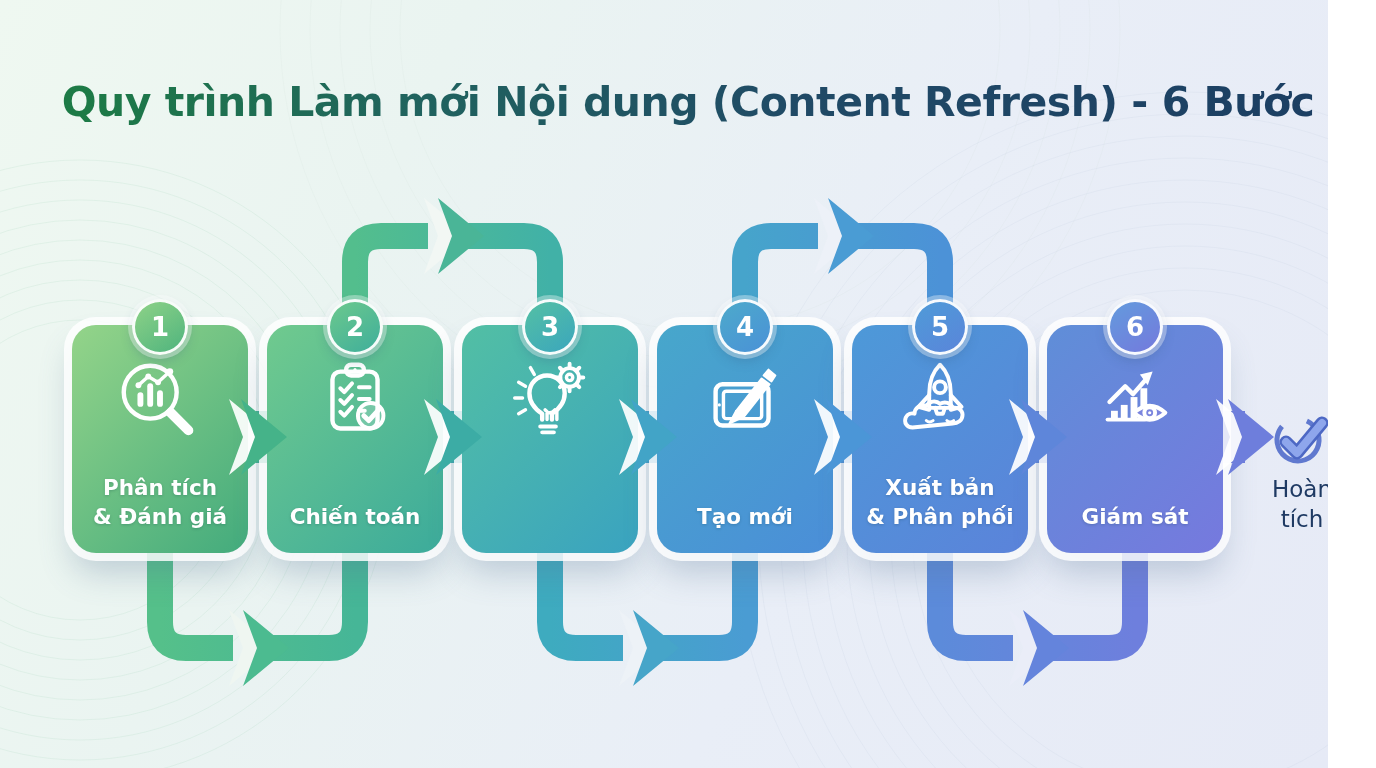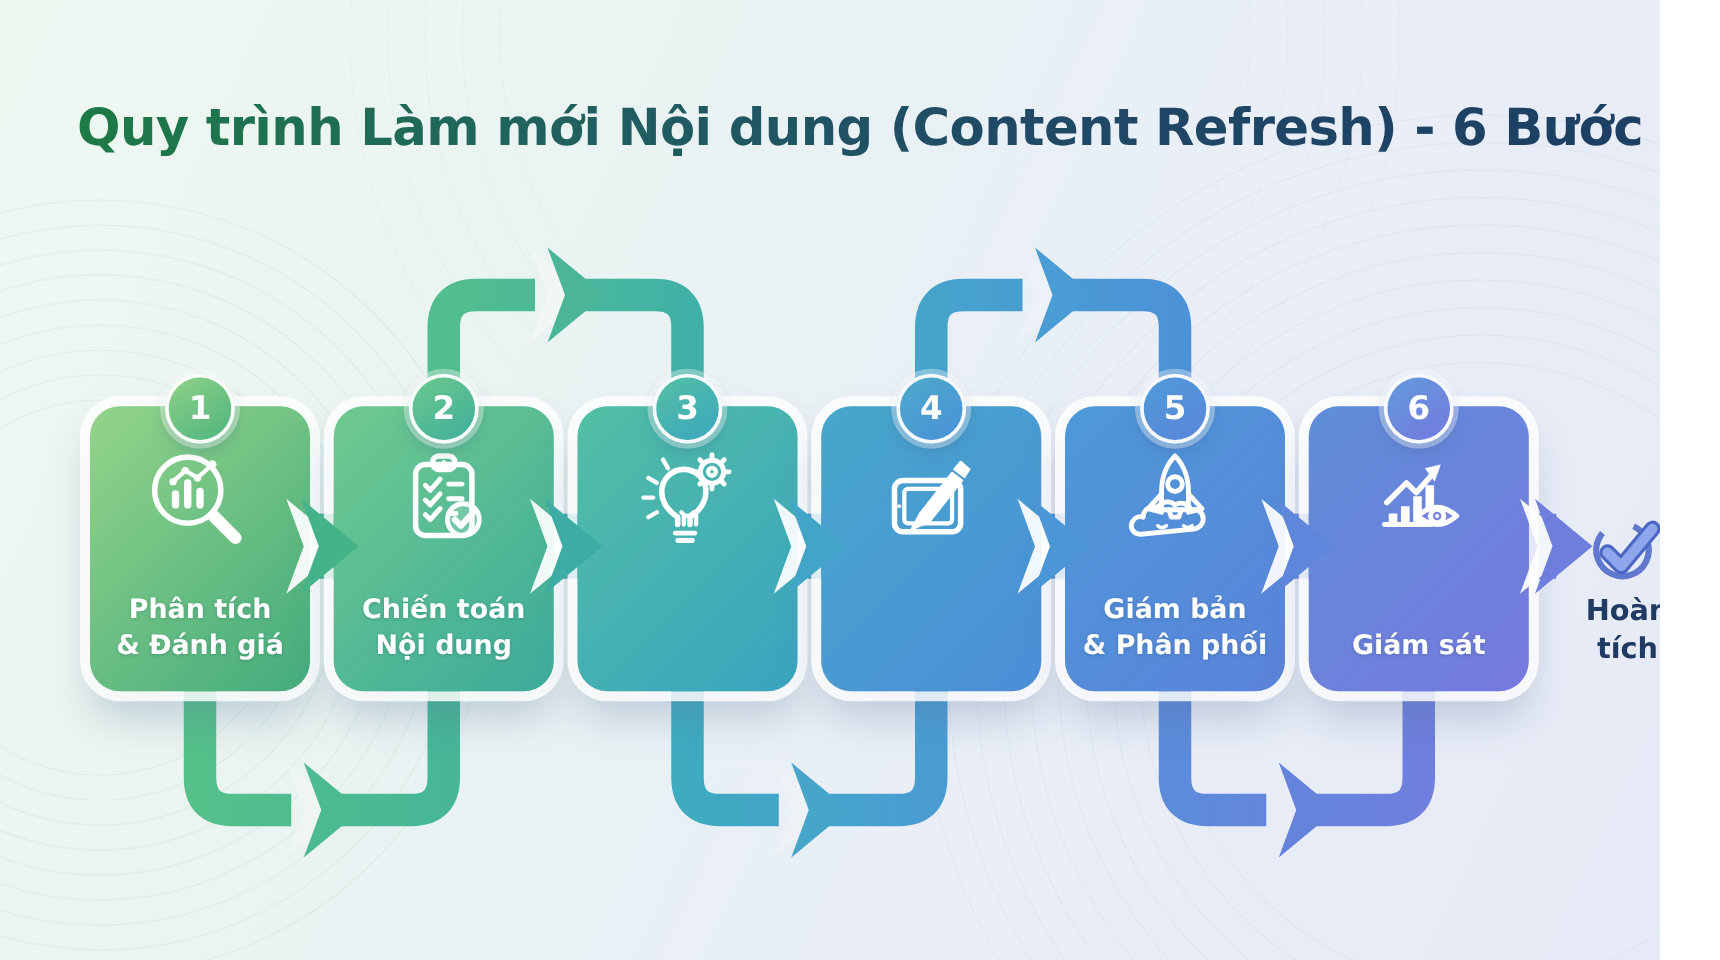--- a/index.html
+++ b/index.html
@@ -53,21 +53,21 @@
 
   .step-label{
     position:absolute;left:0;bottom:22px;width:100%;text-align:center;
     color:#ffffff;font-size:21.5px;font-weight:700;line-height:29px;
     text-shadow:0 1px 3px rgba(0,50,60,0.22);
   }
 
   .completion{position:absolute;left:1240px;top:404px;width:124px;z-index:5;text-align:center;}
   .completion .check-wrap{width:64px;height:64px;margin:0 auto;}
   .completion-label{
-    margin-top:6px;color:#1f3a63;font-size:23px;font-weight:700;line-height:30px;
+    margin-top:6px;color:#1f3a63;font-size:23px;font-weight:400;line-height:30px;
   }
 </style>
 </head>
 <body>
 
 <div id="stage">
 
   <svg id="bg-waves" width="1376" height="768" viewBox="0 0 1376 768" fill="none">
     <g stroke="#b9c7db" stroke-opacity="0.16" fill="none">
       <circle cx="1185" cy="540" r="250"></circle>
@@ -206,21 +206,20 @@
         <path d="M35,38 l4,4 8,-9" stroke-width="4"></path>
         <path d="M35,50 l4,4 8,-9" stroke-width="4"></path>
         <path d="M35,62 l4,4 8,-9" stroke-width="4"></path>
         <path d="M54,37 h11 M54,49 h11 M54,61 h6" stroke-width="4"></path>
         <circle cx="66" cy="66" r="13" fill="rgba(255,255,255,0.18)" stroke-width="4"></circle>
         <path d="M59,66 l5,5 11,-12" stroke-width="5"></path>
       </svg>
     </div>
     <div class="step-label">
       <div>Chiến toán</div>
-      <div>Nội dung</div>
     </div>
   </div>
 
   <div class="step-card g3" style="left:462px">
     <div class="badge b3">3</div>
     <div class="icon-wrap">
       <svg viewBox="0 0 100 100" fill="none" stroke="#ffffff" stroke-width="4.5" stroke-linecap="round" stroke-linejoin="round">
         <path d="M42,70 v-6 c-9,-6 -13,-13 -13,-21 a18,18 0 0 1 36,0 c0,8 -4,15 -13,21 v6"></path>
         <path d="M40,77 h16 M42,83 h12" stroke-width="4"></path>
         <path d="M45,60 q5,6 10,0 M47,70 v-8 M57,70 v-8" stroke-width="3.5"></path>
@@ -238,38 +237,39 @@
       <svg viewBox="0 0 100 100" fill="none" stroke="#ffffff" stroke-width="4.5" stroke-linecap="round" stroke-linejoin="round">
         <rect x="20" y="34" width="54" height="42" rx="7"></rect>
         <rect x="28" y="41" width="39" height="28" rx="3" stroke-width="3.5"></rect>
         <circle cx="23.8" cy="55" r="1.6" fill="#fff" stroke="none"></circle>
         <polygon points="41,61 67,28 75,34 49,67" fill="#ffffff" stroke-width="2"></polygon>
         <polygon points="41,61 34,74 49,67" fill="#ffffff" stroke-width="2"></polygon>
         <polygon points="69,25 74,19 81,25 77,31" fill="#ffffff" stroke-width="2"></polygon>
       </svg>
     </div>
     <div class="step-label">
+      <div>Tạo mới</div>
     </div>
   </div>
 
   <div class="step-card g5" style="left:852px">
     <div class="badge b5">5</div>
     <div class="icon-wrap">
       <svg viewBox="0 0 100 100" fill="none" stroke="#ffffff" stroke-width="4" stroke-linecap="round" stroke-linejoin="round">
         <path d="M50,14 C57,21 61,32 61,43 L61,58 L39,58 L39,43 C39,32 43,21 50,14 Z"></path>
         <circle cx="50" cy="37" r="6"></circle>
         <path d="M39,45 L28,57 L39,60"></path>
         <path d="M61,45 L72,57 L61,60"></path>
         <path d="M45,58 L47,64 L53,64 L55,58"></path>
         <path d="M22,78 c-6,0 -9,-5 -7,-10 c2,-4 6,-5 9,-4 c0,-6 6,-10 12,-8 c3,-5 10,-6 14,-2 c5,-3 11,-1 13,4 c5,-1 10,2 10,7 c0,6 -5,9 -10,9 Z"></path>
         <path d="M36,71 q3,3 7,0 M57,71 q3,3 7,0" stroke-width="3"></path>
       </svg>
     </div>
     <div class="step-label">
-      <div>Giám bản</div>
+      <div>Xuất bản</div>
       <div>&amp; Phân phối</div>
     </div>
   </div>
 
   <div class="step-card g6" style="left:1047px">
     <div class="badge b6" style="background:linear-gradient(145deg,#639bdd,#7479dd)">6</div>
     <div class="icon-wrap">
       <svg viewBox="0 0 100 100" fill="none" stroke="#ffffff" stroke-width="4.5" stroke-linecap="round" stroke-linejoin="round">
         <path d="M22,70 H60" stroke-width="4"></path>
         <line x1="29" y1="70" x2="29" y2="61" stroke-width="7" stroke-linecap="butt"></line>

